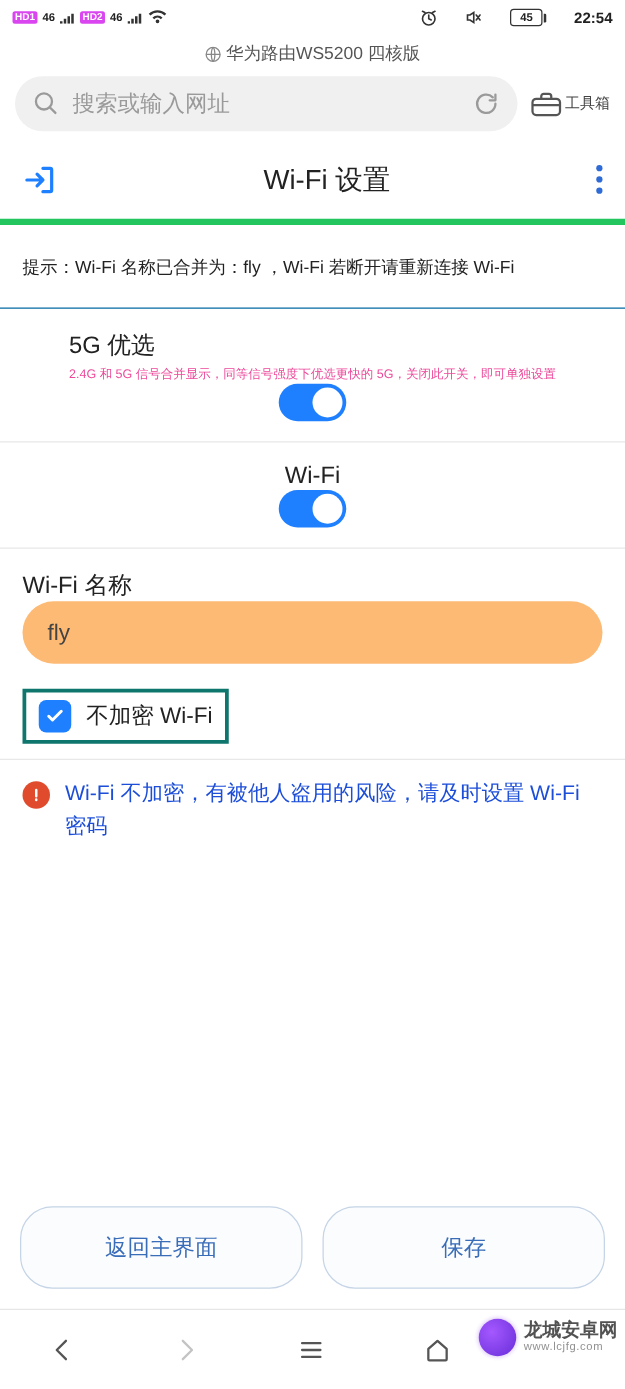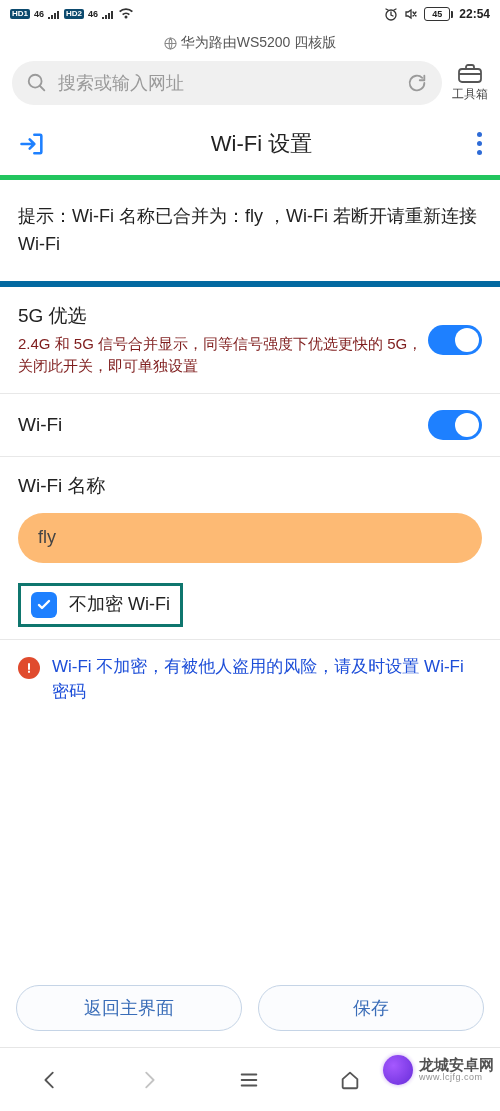--- a/index.html
+++ b/index.html
@@ -15,23 +15,23 @@
   .status-bar {
     height: 28px;
     display: flex;
     justify-content: space-between;
     align-items: center;
     padding: 0 10px;
     font-size: 12px;
     font-weight: 600;
   }
   .status-left, .status-right { display: flex; align-items: center; gap: 4px; }
-  .status-right { gap: 6px; }
+  .status-right { gap: 22px; }
   .hd-badge {
-    background: #0c4a6e; color: #fff; font-size: 8px; padding: 1px 2px;
+    background: #d946ef; color: #fff; font-size: 8px; padding: 1px 2px;
     border-radius: 2px; line-height: 1;
   }
   .sig-sup { font-size: 9px; font-weight: 700; }
   .battery-box {
     display: inline-flex; align-items: center; gap: 1px;
   }
   .battery-body {
     width: 26px; height: 14px; border: 1.5px solid #333; border-radius: 3px;
     position: relative; display: flex; align-items: center; justify-content: center;
     font-size: 9px; font-weight: 600;
@@ -42,49 +42,50 @@
   }
   .browser-bar {
     display: flex; align-items: center; gap: 10px; padding: 0 12px 10px;
   }
   .url-field {
     flex: 1; height: 44px; background: #f0f0f0; border-radius: 22px;
     display: flex; align-items: center; padding: 0 14px; gap: 10px;
     color: #9a9a9a; font-size: 18px;
   }
   .url-field .refresh { margin-left: auto; }
-  .toolbox { display: flex; flex-direction: column; align-items: center; gap: 2px; font-size: 12px; color: #444; }
+  .toolbox { display: flex; flex-direction: row; align-items: center; gap: 2px; font-size: 12px; color: #444; }
   .page-head {
     display: flex; align-items: center; justify-content: space-between;
     padding: 14px 18px 16px; border-bottom: 5px solid #22c55e;
   }
   .page-title { font-size: 22px; font-weight: 500; }
   .kebab { display: flex; flex-direction: column; gap: 4px; }
   .kebab span { width: 5px; height: 5px; background: #2e6bd6; border-radius: 50%; }
   .hint-row {
-    padding: 22px 18px 22px; border-bottom: 6px solid #0369a1;
-    font-size: 18px; line-height: 1.6; color: #222;
+    padding: 22px 18px 22px; border-bottom: 1px solid #0369a1;
+    font-size: 14px; line-height: 1.6; color: #222;
   }
   .setting-row {
     display: flex; align-items: center; padding: 16px 18px;
     border-bottom: 1px solid #e8e8e8;
+    flex-direction: column;
   }
   .setting-text { flex: 1; }
   .setting-title { font-size: 19px; color: #222; margin-bottom: 4px; }
-  .setting-desc { font-size: 15px; color: #7f1d1d; line-height: 1.45; }
+  .setting-desc { font-size: 10px; color: #ec4899; line-height: 1.45; }
   .toggle {
     width: 54px; height: 30px; background: #1e80ff; border-radius: 15px;
     position: relative; flex-shrink: 0;
   }
   .toggle::after {
     content: ""; position: absolute; right: 3px; top: 3px;
     width: 24px; height: 24px; background: #fff; border-radius: 50%;
   }
   .field-section { padding: 16px 18px 10px; }
-  .field-label { font-size: 19px; margin-bottom: 14px; }
+  .field-label { font-size: 19px; }
   .pill-input {
     width: 100%; height: 50px; background: #fdba74; border-radius: 26px;
     display: flex; align-items: center; padding: 0 20px; font-size: 18px; color: #444;
   }
   .checkbox-row {
     display: flex; align-items: center; gap: 12px;
     padding: 10px 18px 12px; border-bottom: 1px solid #e8e8e8;
   }
   .annot {
     border: 3px solid #0f766e; padding: 6px 10px; display: flex; align-items: flex-start; gap: 12px;
@@ -99,21 +100,21 @@
   .warn-icon {
     width: 22px; height: 22px; background: #e04b2e; border-radius: 50%;
     display: flex; align-items: center; justify-content: center; flex-shrink: 0; margin-top: 3px;
   }
   .warn-text { font-size: 17px; color: #1d4ed8; line-height: 1.5; }
   .bottom-buttons {
     position: absolute; bottom: 80px; left: 0; right: 0;
     display: flex; gap: 16px; padding: 0 16px;
   }
   .pill-btn {
-    flex: 1; height: 46px; border: 1px solid #c5d4e6; border-radius: 26px;
+    flex: 1; height: 66px; border: 1px solid #c5d4e6; border-radius: 26px;
     display: flex; align-items: center; justify-content: center;
     font-size: 18px; color: #3a6db8; background: #fbfcfe;
   }
   .nav-bar {
     position: absolute; bottom: 0; left: 0; right: 0; height: 64px;
     border-top: 1px solid #e6e6e6;
     display: flex; align-items: center; justify-content: space-around;
   }
   .nav-icon { color: #555; }
   .watermark {

